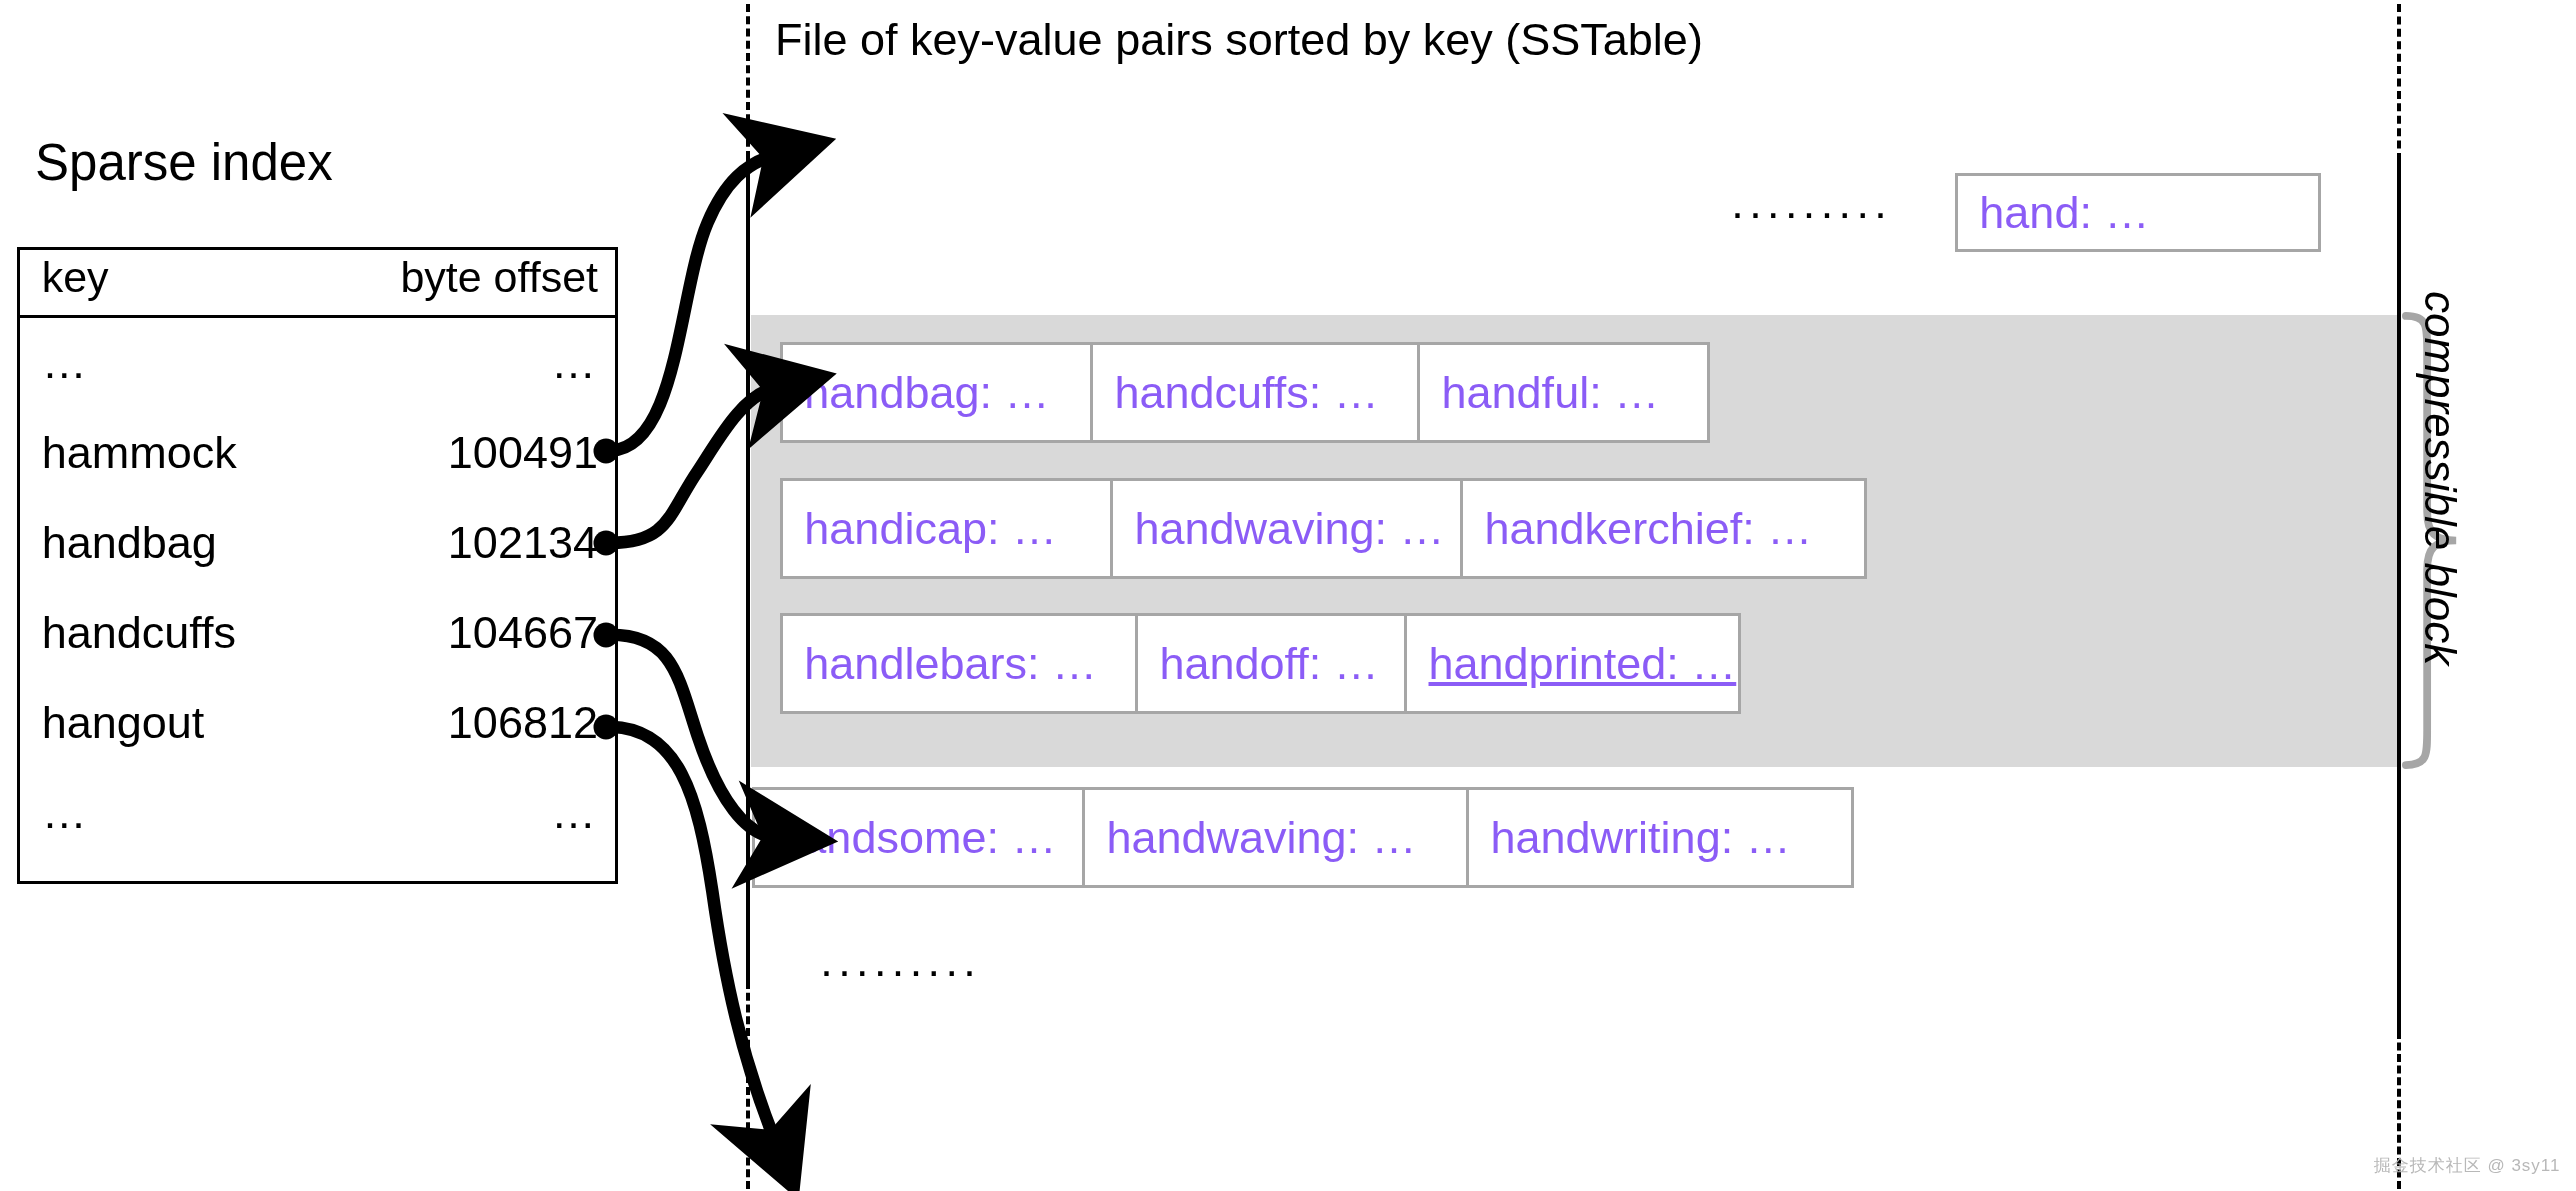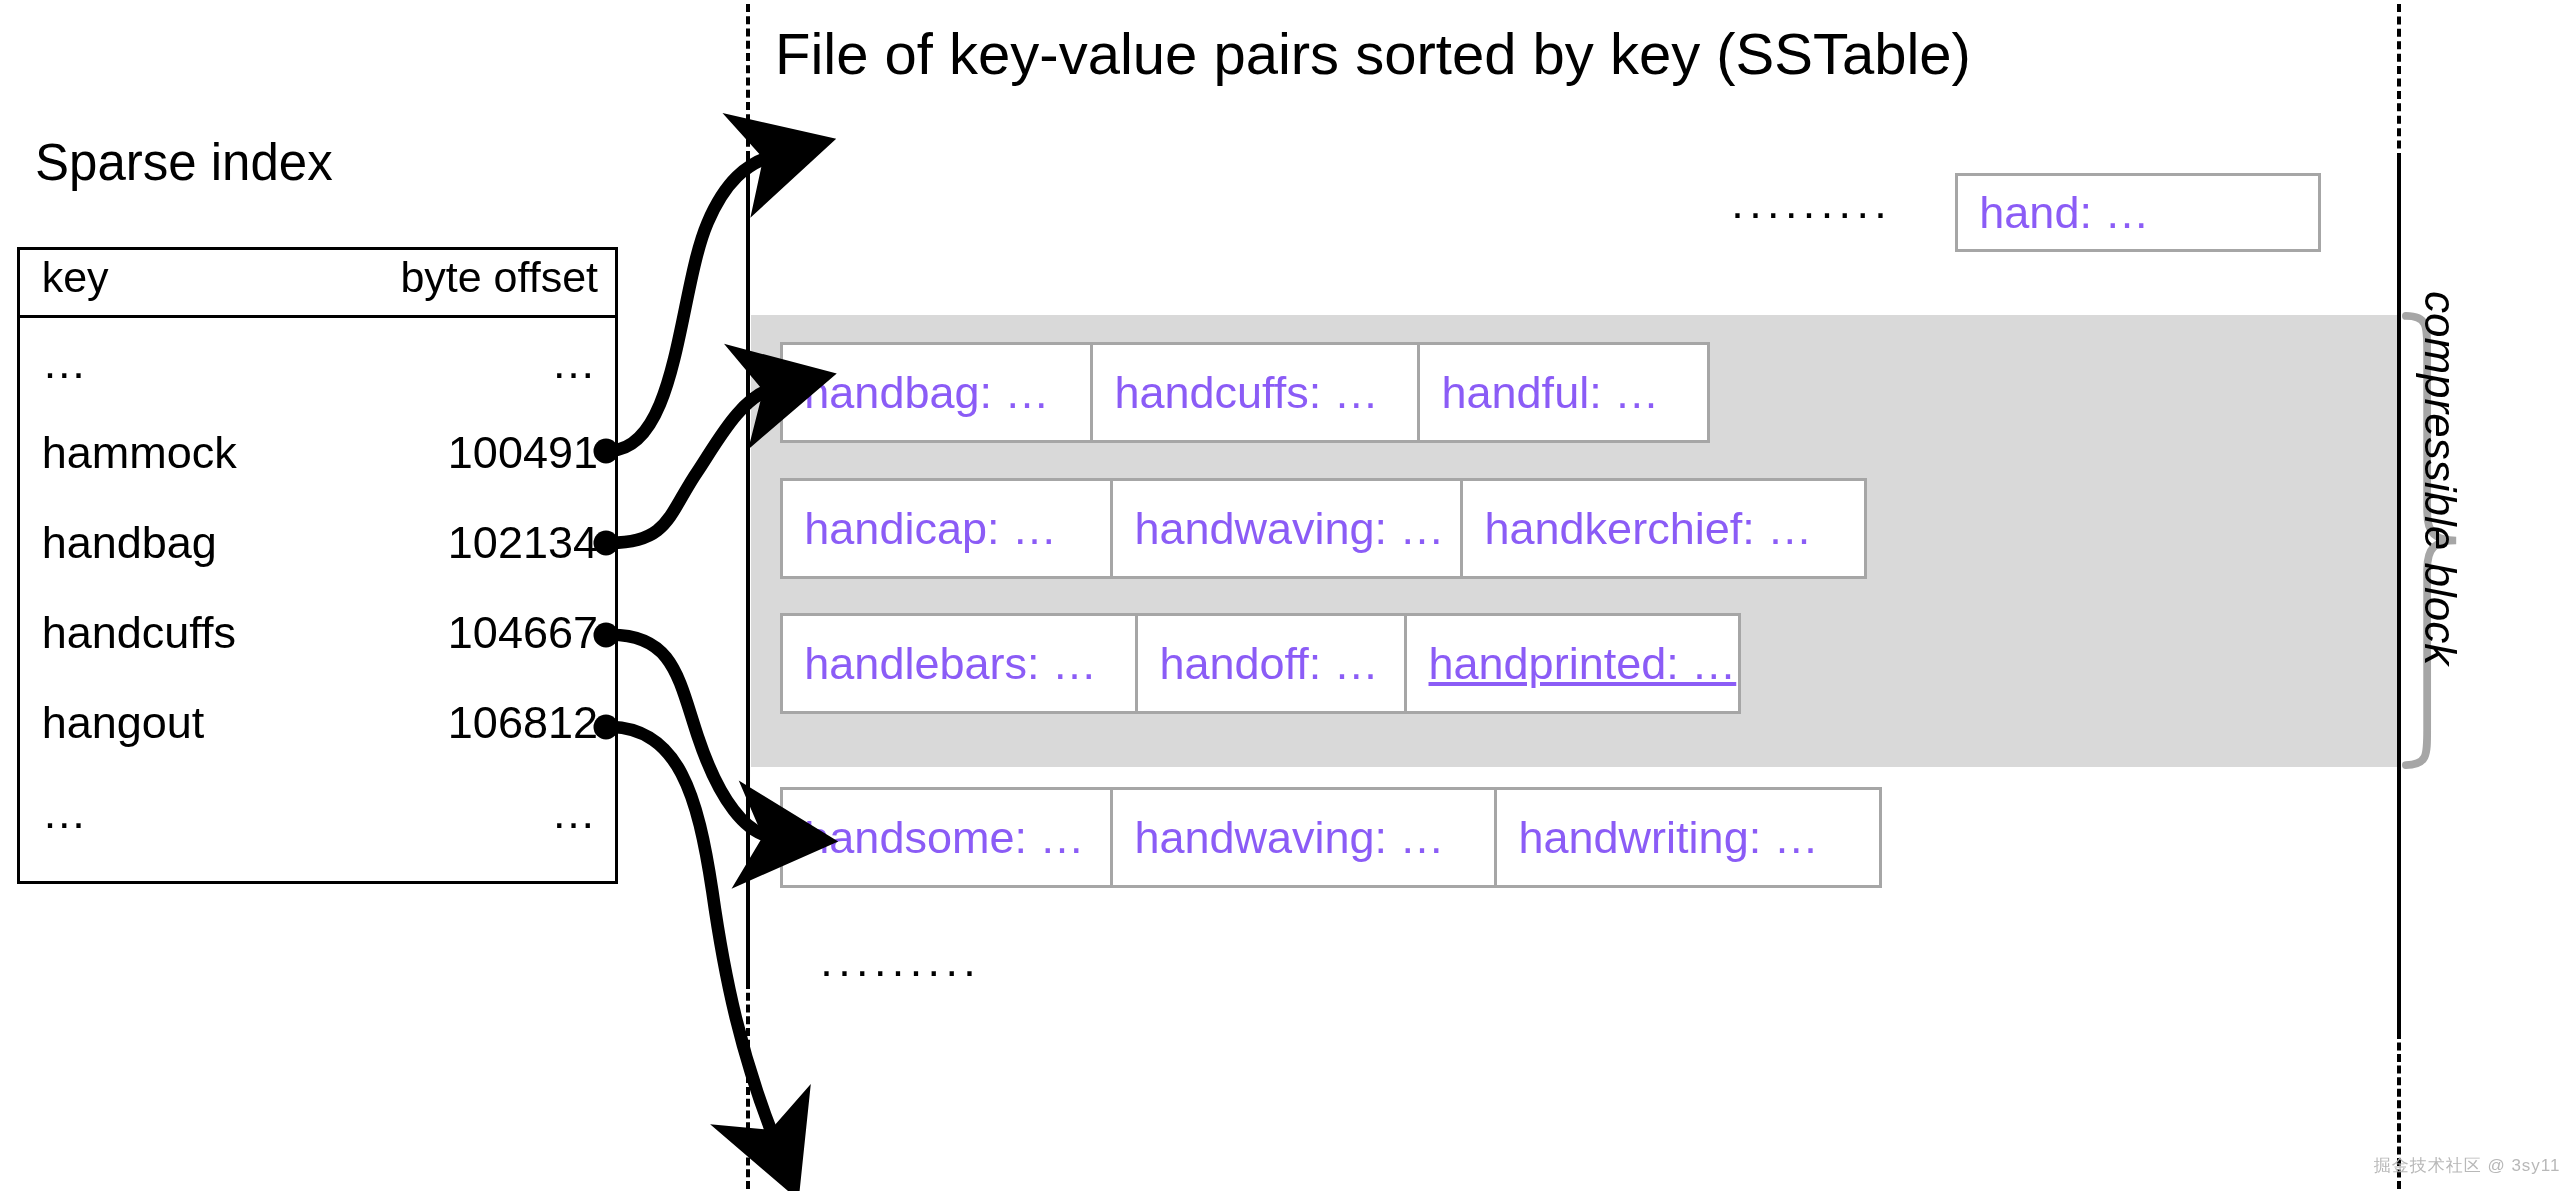--- a/index.html
+++ b/index.html
@@ -26,22 +26,22 @@
     border-left-width: 4.8px;
     border-left-color: #000000;
   }
   .vline.dashed { border-left-style: dashed; }
   .vline.solid  { border-left-style: solid; }
 
   
   .sstable-title {
     position: absolute;
     left: 775px;
-    top: 22px;
-    font-size: 58px;
+    top: 15px;
+    font-size: 45px;
     line-height: 1.12;
     white-space: nowrap;
     color: #000;
   }
   .sparse-title {
     position: absolute;
     left: 35px;
     top: 134px;
     font-size: 51px;
     line-height: 1.12;
@@ -171,21 +171,21 @@
     position: absolute;
     display: flex;
     height: 120px;
     text-align: right;
   }
   .sst-row .cell { height: 101px; }
 
   .row1 { left: 780px; top: 342px; }
   .row2 { left: 780px; top: 478px; }
   .row3 { left: 780px; top: 613px; }
-  .row4 { left: 780px; top: 787px; }
+  .row4 { left: 752px; top: 787px; }
 
   
   .brace {
     position: absolute;
     left: 2402px;
     top: 312px;
     width: 60px;
     height: 457px;
   }
   .brace svg { display: block; }

